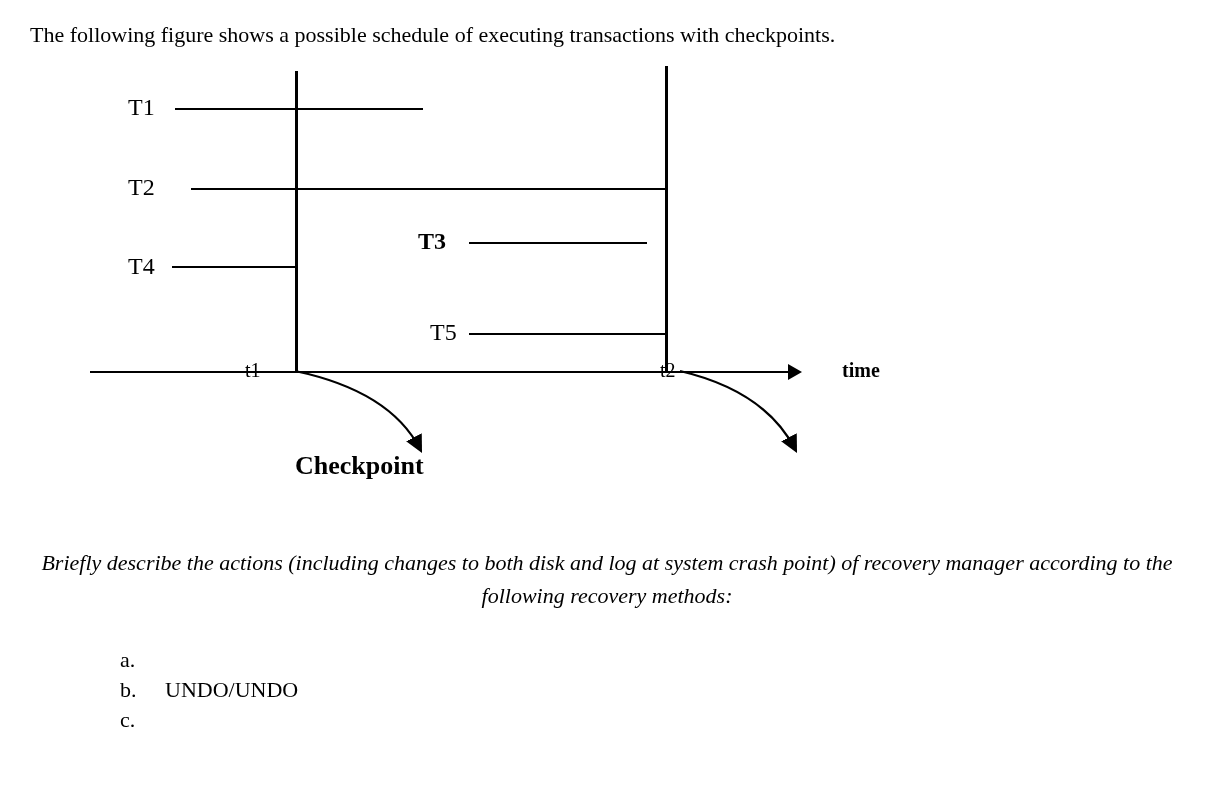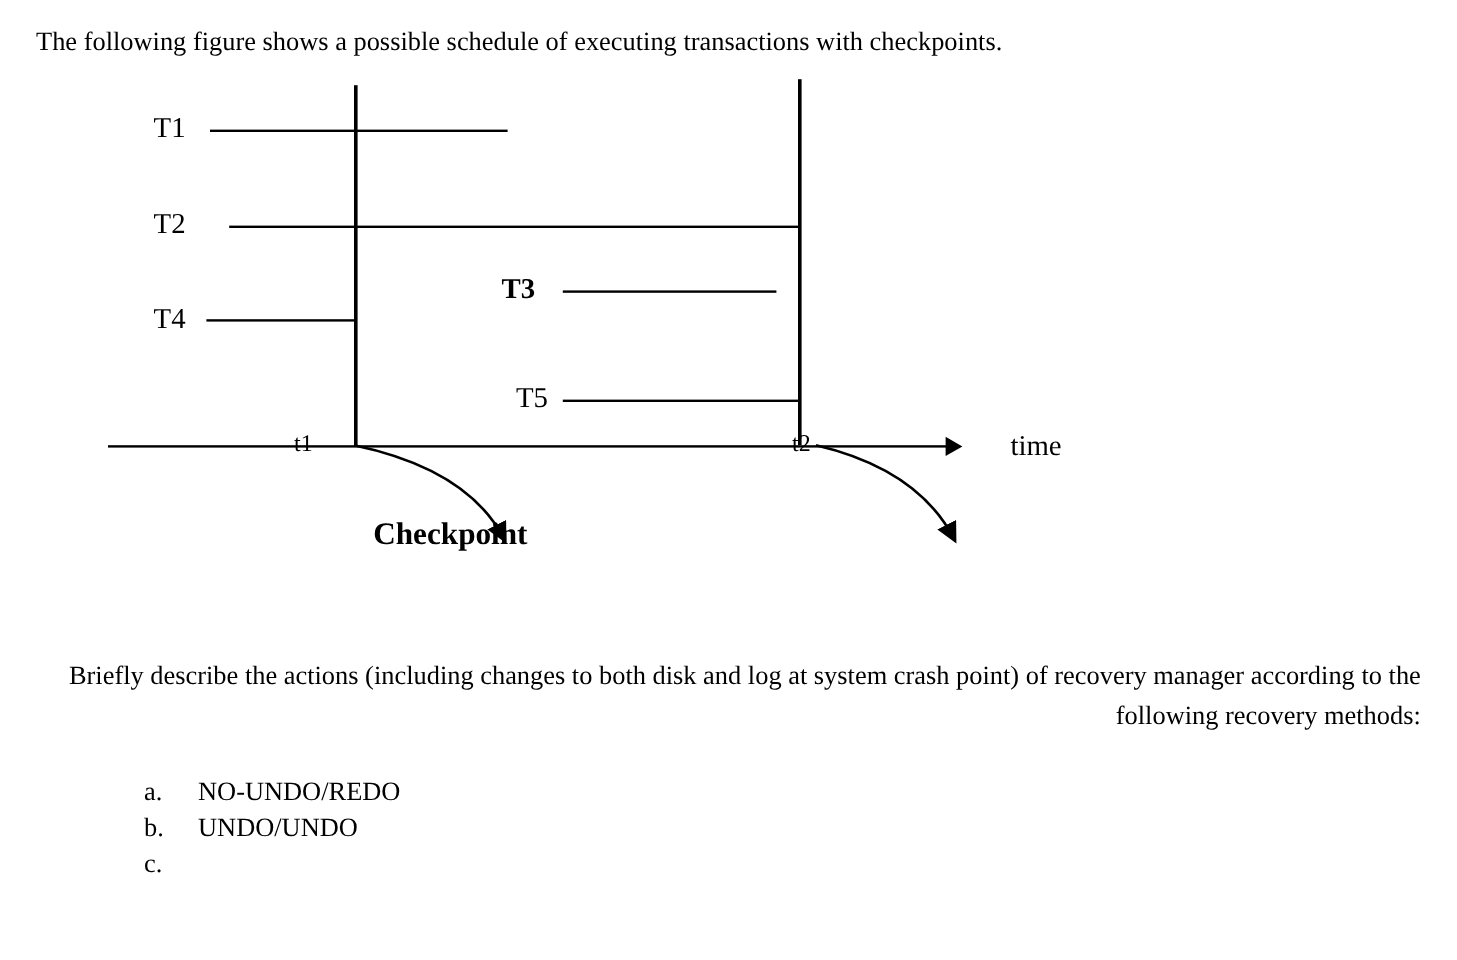--- a/index.html
+++ b/index.html
@@ -33,40 +33,41 @@
     .vline { width: 2.5px; }
     .arrow-right {
       position: absolute;
       width: 0; height: 0;
       border-top: 8px solid transparent;
       border-bottom: 8px solid transparent;
       border-left: 14px solid #000;
     }
     .time-label {
       position: absolute;
-      font-size: 24px;
-      font-weight: normal;
+      font-size: 20px;
+      font-weight: bold;
     }
     .tick-label {
       position: absolute;
       font-size: 20px;
     }
     .cp-label, .crash-label {
       position: absolute;
       font-size: 26px;
       font-weight: bold;
     }
     svg.curve {
       position: absolute;
       overflow: visible;
     }
     .question-text {
-      text-align: right;
+      text-align: center;
       margin: 50px 0 35px 0;
       line-height: 1.5;
+      font-style: italic;
     }
     .options {
       margin-left: 90px;
     }
     .option-row {
       display: flex;
       margin-bottom: 4px;
       font-size: 22px;
     }
     .option-letter {
@@ -107,39 +108,38 @@
   <div class="tick-label" style="left:590px; top:293px;">t2</div>
 
   <svg class="curve" style="left:210px; top:305px;" width="200" height="90">
     <defs>
       <marker id="ah1" markerWidth="10" markerHeight="10" refX="6" refY="4" orient="auto">
         <path d="M0,0 L8,4 L0,8 Z" fill="#000"></path>
       </marker>
     </defs>
     <path d="M 15,0 Q 110,20 140,78" stroke="#000" stroke-width="2.2" fill="none" marker-end="url(#ah1)"></path>
   </svg>
-  <div class="cp-label" style="left:225px; top:364px;margin-left:16px;">Checkpoint</div>
+  <div class="cp-label" style="left:225px; top:385px;">Checkpoint</div>
 
   <svg class="curve" style="left:595px; top:305px;" width="200" height="90">
     <defs>
       <marker id="ah2" markerWidth="10" markerHeight="10" refX="6" refY="4" orient="auto">
         <path d="M0,0 L8,4 L0,8 Z" fill="#000"></path>
       </marker>
     </defs>
     <path d="M 15,0 Q 100,20 130,78" stroke="#000" stroke-width="2.2" fill="none" marker-end="url(#ah2)"></path>
   </svg>
 
 </div>
 
 <div class="question-text">Briefly describe the actions (including changes to both disk and log at system crash point) of recovery manager according to the following recovery methods:</div>
 
 <div class="options">
   <div class="option-row">
     <span class="option-letter">a.</span>
-    <span>NO-UNDO/REDO</span>
   </div>
   <div class="option-row">
     <span class="option-letter">b.</span>
     <span>UNDO/UNDO</span>
   </div>
   <div class="option-row">
     <span class="option-letter">c.</span>
   </div>
 </div>
 

